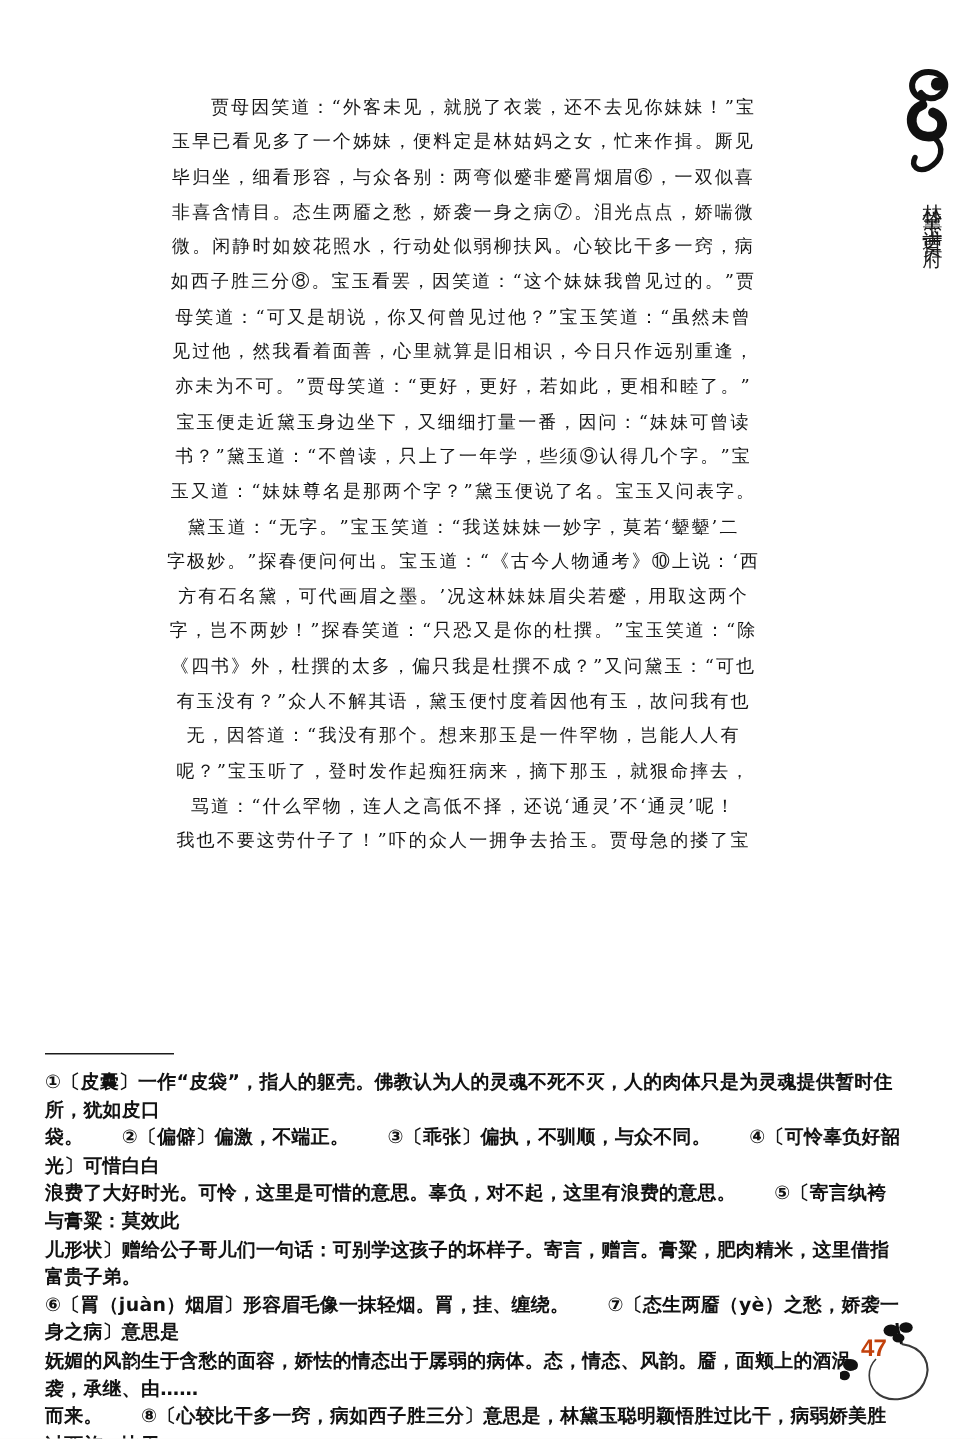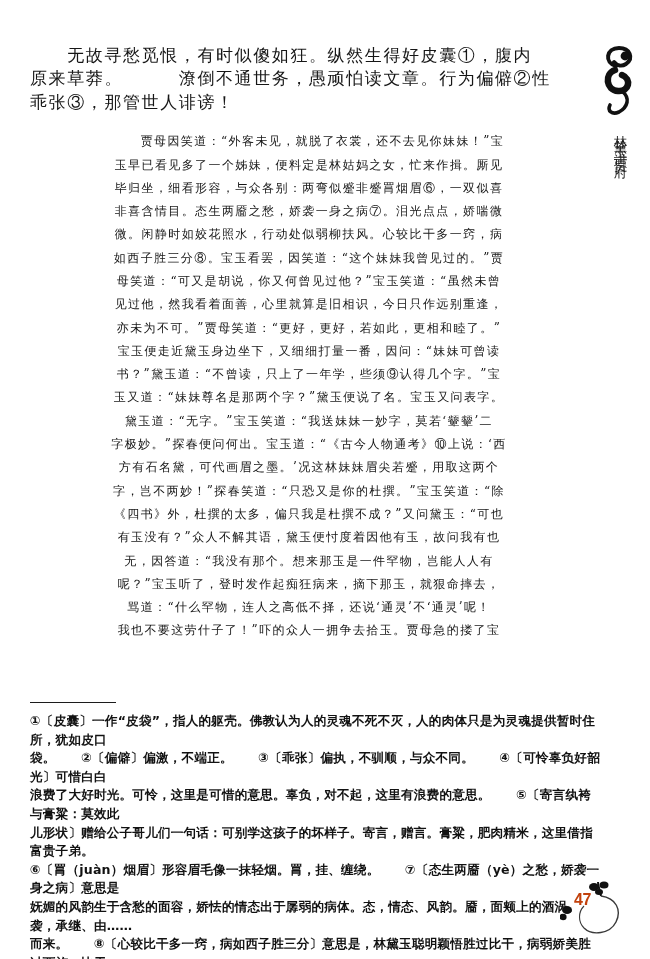--- a/index.html
+++ b/index.html
@@ -56,23 +56,20 @@
       <circle cx="26" cy="11" r="4.4" fill="#111"></circle>
       <path d="M16 25 C5 29, 7 45, 19 46 C30 47, 33 34, 23 30" fill="none" stroke="#111" stroke-width="6.5" stroke-linecap="round"></path>
       <circle cx="19" cy="37" r="3.2" fill="#ffffff"></circle>
       <path d="M24 47 C31 53, 29 62, 20 67 C13 70, 8 66, 11 60" fill="none" stroke="#111" stroke-width="3.6" stroke-linecap="round"></path>
     </svg>
   </div>
 
   <div class="margin-title">林黛玉进贾府</div>
 
   <div class="main">
-    <p class="poem">　　无故寻愁觅恨，有时似傻如狂。纵然生得好皮囊①，腹内
-原来草莽。　　　潦倒不通世务，愚顽怕读文章。行为偏僻②性
-乖张③，那管世人诽谤！</p>
     <p class="body-para">　　贾母因笑道：“外客未见，就脱了衣裳，还不去见你妹妹！”宝
 玉早已看见多了一个姊妹，便料定是林姑妈之女，忙来作揖。厮见
 毕归坐，细看形容，与众各别：两弯似蹙非蹙罥烟眉⑥，一双似喜
 非喜含情目。态生两靥之愁，娇袭一身之病⑦。泪光点点，娇喘微
 微。闲静时如姣花照水，行动处似弱柳扶风。心较比干多一窍，病
 如西子胜三分⑧。宝玉看罢，因笑道：“这个妹妹我曾见过的。”贾
 母笑道：“可又是胡说，你又何曾见过他？”宝玉笑道：“虽然未曾
 见过他，然我看着面善，心里就算是旧相识，今日只作远别重逢，
 亦未为不可。”贾母笑道：“更好，更好，若如此，更相和睦了。”
 宝玉便走近黛玉身边坐下，又细细打量一番，因问：“妹妹可曾读

